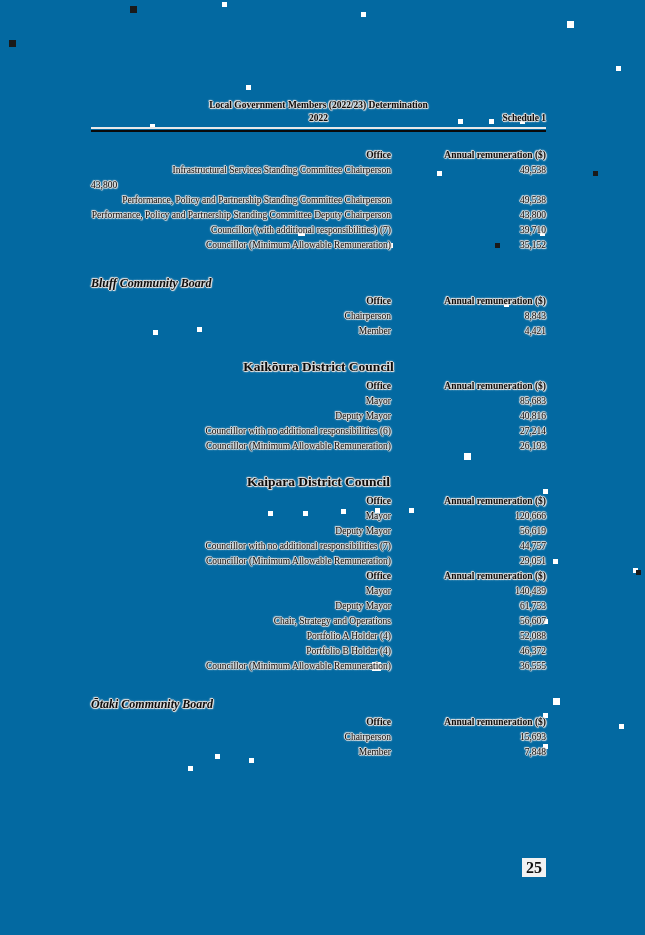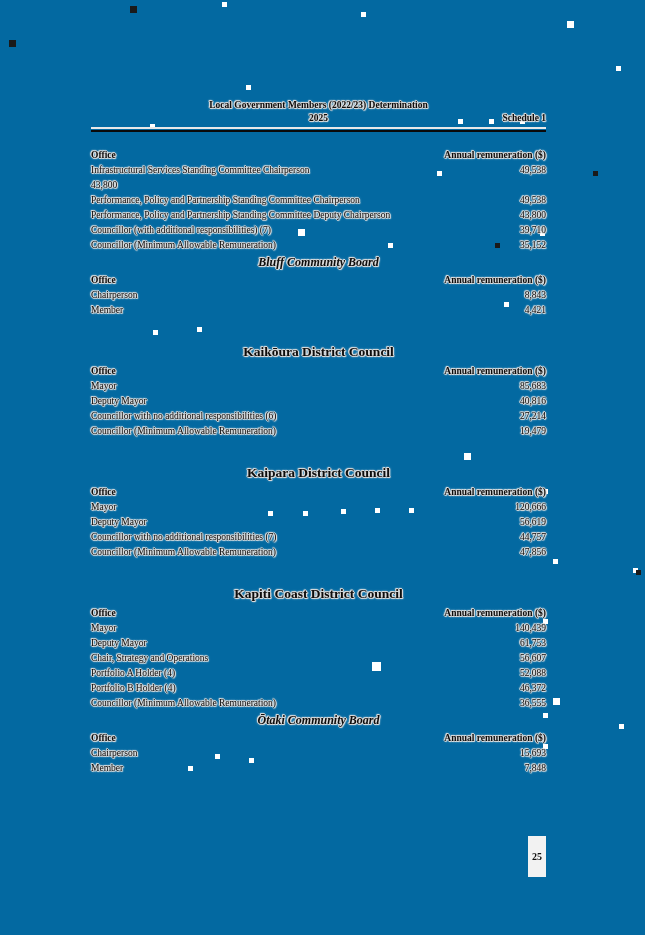--- a/index.html
+++ b/index.html
@@ -19,31 +19,31 @@
       -1px 0 0 #d9d9d9, 1px 0 0 #d9d9d9, 0 -1px 0 #d9d9d9, 0 1px 0 #d9d9d9,
       -1px -1px 1px #efefef, 1px 1px 1px #efefef, 0 0 3px #ffffff;
   }
   .doc-head{position:relative;text-align:center;font-weight:bold;font-size:9.5px;line-height:12px;}
   .doc-head .line2{position:relative;margin-top:1px;}
   .schedule{position:absolute;right:0;top:0;font-weight:bold;}
   .hrule{margin-top:3px;height:1px;border-top:2px solid #e8e8e8;border-bottom:2px solid #0a0a0a;}
   .tbl{width:100%;}
   .thead{display:flex;justify-content:space-between;font-weight:bold;}
   .row{display:flex;justify-content:space-between;align-items:flex-start;}
-  .office{width:300px;}
+  .office{width:300px;text-align:right;}
   .amt{text-align:center;white-space:nowrap;}
   .mt-first{margin-top:16px;}
-  .council-title{text-align:center;font-weight:bold;font-size:13.5px;line-height:17px;margin-top:25px;margin-bottom:4px;}
-  .board-title{text-align:center;font-weight:bold;font-style:italic;font-size:12px;line-height:15px;margin-top:2px;margin-bottom:3px;}
+  .council-title{text-align:center;font-weight:bold;font-size:13.5px;line-height:17px;margin-top:19px;margin-bottom:4px;}
+  .board-title{font-weight:bold;font-style:italic;font-size:12px;line-height:15px;margin-top:23px;margin-bottom:3px;}
   .page-num{
     position:absolute;right:99px;bottom:58px;
     background:#f2f2f2;color:#111;
     font-family:"Liberation Serif","DejaVu Serif",serif;
-    font-size:10px;font-weight:bold;line-height:13px;
-    padding:14px 4px;text-shadow:none;
+    font-size:16px;font-weight:bold;line-height:13px;
+    padding:3px 4px;text-shadow:none;
   }
   .speck{position:absolute;left:0;top:0;width:5px;height:5px;background:transparent;pointer-events:none;}
   .speck-w{box-shadow:
     222px 2px 0 0 #fff, 361px 12px 0 0 #fff, 568px 22px 0 1px #fff, 616px 66px 0 0 #fff,
     246px 85px 0 0 #fff, 150px 124px 0 0 #fff, 458px 119px 0 0 #fff, 489px 119px 0 0 #fff,
     520px 119px 0 0 #fff, 437px 171px 0 0 #fff, 299px 230px 0 1px #fff, 388px 243px 0 0 #fff,
     540px 231px 0 0 #fff, 504px 302px 0 0 #fff, 197px 327px 0 0 #fff, 153px 330px 0 0 #fff,
     465px 454px 0 1px #fff, 543px 489px 0 0 #fff, 268px 511px 0 0 #fff, 303px 511px 0 0 #fff,
     341px 509px 0 0 #fff, 375px 508px 0 0 #fff, 409px 508px 0 0 #fff, 633px 568px 0 0 #fff,
     553px 559px 0 0 #fff, 374px 664px 0 2px #fff, 543px 619px 0 0 #fff, 554px 699px 0 1px #fff,
@@ -58,21 +58,21 @@
 
 <div class="page">
   <div class="speck speck-w"></div>
   <div class="speck speck-b"></div>
 
   <div class="content">
 
     <div class="doc-head">
       <div>Local Government Members (2022/23) Determination</div>
       <div class="line2">
-        <span>2025</span>
+        <span>2022</span>
         <span class="schedule">Schedule 1</span>
       </div>
     </div>
     <div class="hrule"></div>
 
     <div class="tbl mt-first">
       <div class="thead">
         <span class="office">Office</span>
         <span class="amt">Annual remuneration ($)</span>
       </div>
@@ -130,21 +130,21 @@
       <div class="row">
         <span class="office">Deputy Mayor</span>
         <span class="amt">40,816</span>
       </div>
       <div class="row">
         <span class="office">Councillor with no additional responsibilities (6)</span>
         <span class="amt">27,214</span>
       </div>
       <div class="row">
         <span class="office">Councillor (Minimum Allowable Remuneration)</span>
-        <span class="amt">19,479</span>
+        <span class="amt">26,193</span>
       </div>
     </div>
 
     <div class="council-title">Kaipara District Council</div>
     <div class="tbl">
       <div class="thead">
         <span class="office">Office</span>
         <span class="amt">Annual remuneration ($)</span>
       </div>
       <div class="row">
@@ -154,25 +154,24 @@
       <div class="row">
         <span class="office">Deputy Mayor</span>
         <span class="amt">56,619</span>
       </div>
       <div class="row">
         <span class="office">Councillor with no additional responsibilities (7)</span>
         <span class="amt">44,757</span>
       </div>
       <div class="row">
         <span class="office">Councillor (Minimum Allowable Remuneration)</span>
-        <span class="amt">47,856</span>
-      </div>
-    </div>
-
-    <div class="council-title">Kapiti Coast District Council</div>
+        <span class="amt">29,051</span>
+      </div>
+    </div>
+
     <div class="tbl">
       <div class="thead">
         <span class="office">Office</span>
         <span class="amt">Annual remuneration ($)</span>
       </div>
       <div class="row">
         <span class="office">Mayor</span>
         <span class="amt">140,439</span>
       </div>
       <div class="row">

